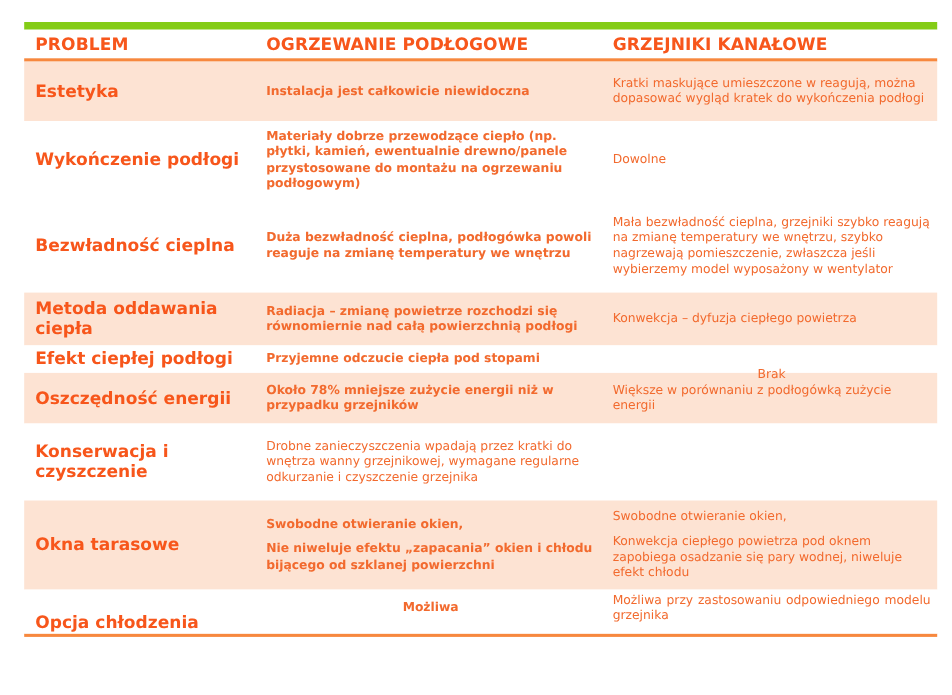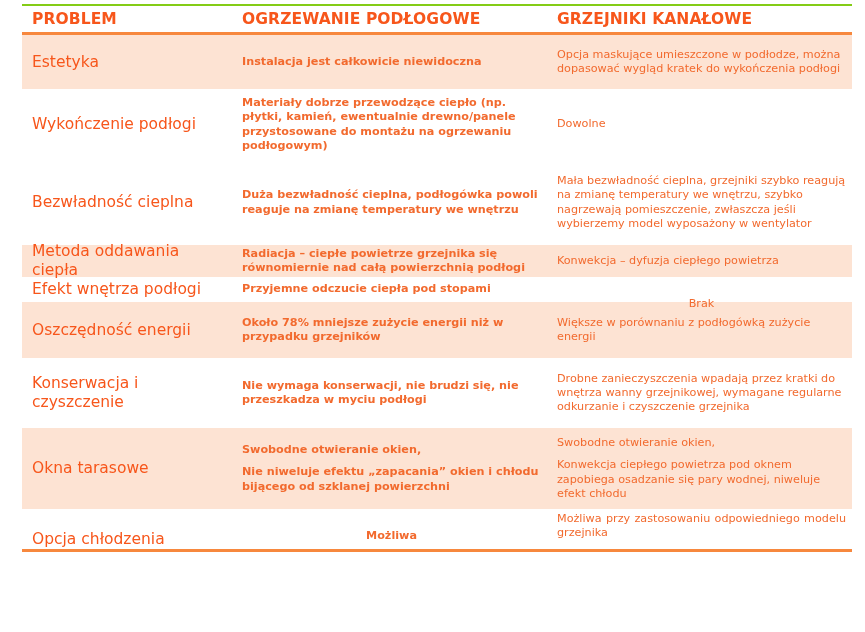--- a/index.html
+++ b/index.html
@@ -10,23 +10,23 @@
   body {
     width: 865px;
     height: 632px;
     position: relative;
     overflow: hidden;
     font-family: "DejaVu Sans", "Liberation Sans", sans-serif;
   }
   .table {
     position: absolute;
     left: 22px;
-    top: 4px;
+    top: 20px;
     width: 830px;
-    border-top: 2px solid #84cc16;
+    border-top: 7px solid #84cc16;
     border-bottom: 3px solid #f7883e;
   }
   .row {
     display: flex;
     align-items: center;
     box-sizing: border-box;
   }
   .row.peach { background: #fde3d3; }
   .row.white { background: #ffffff; }
   .row.header {
@@ -42,21 +42,21 @@
   .c2 { width: 315px; padding-left: 10px; font-weight: bold; }
   .c3 { width: 305px; padding-left: 10px; }
   .hdr {
     color: #f7561b;
     font-weight: bold;
     font-size: 15.5px;
     letter-spacing: 0.1px;
   }
   .label {
     color: #f7561b;
-    font-weight: normal;
+    font-weight: bold;
     font-size: 15.5px;
     line-height: 19px;
   }
   .txt {
     color: #f26a2e;
     font-size: 11.2px;
     line-height: 14.3px;
   }
   .txt p { margin: 0; }
   .txt p + p { margin-top: 8px; }
@@ -72,21 +72,21 @@
     <div class="cell c2 hdr">OGRZEWANIE PODŁOGOWE</div>
     <div class="cell c3 hdr">GRZEJNIKI KANAŁOWE</div>
   </div>
 
   <div class="row peach" style="height:54px">
     <div class="cell c1 label">Estetyka</div>
     <div class="cell c2 txt">
         <p>Instalacja jest całkowicie niewidoczna</p>
       </div>
     <div class="cell c3 txt">
-        <p>Opcja maskujące umieszczone w podłodze, można dopasować wygląd kratek do wykończenia podłogi</p>
+        <p>Kratki maskujące umieszczone w reagują, można dopasować wygląd kratek do wykończenia podłogi</p>
       </div>
   </div>
 
   <div class="row white" style="height:71px">
     <div class="cell c1 label">Wykończenie podłogi</div>
     <div class="cell c2 txt">
         <p>Materiały dobrze przewodzące ciepło (np. płytki, kamień, ewentualnie drewno/panele przystosowane do montażu na ogrzewaniu podłogowym)</p>
       </div>
     <div class="cell c3 txt">
         <p>Dowolne</p>
@@ -97,74 +97,71 @@
   <div class="row white" style="height:85px">
     <div class="cell c1 label">Bezwładność cieplna</div>
     <div class="cell c2 txt">
         <p>Duża bezwładność cieplna, podłogówka powoli reaguje na zmianę temperatury we wnętrzu</p>
       </div>
     <div class="cell c3 txt">
         <p>Mała bezwładność cieplna, grzejniki szybko reagują na zmianę temperatury we wnętrzu, szybko nagrzewają pomieszczenie, zwłaszcza jeśli wybierzemy model wyposażony w wentylator</p>
       </div>
   </div>
 
-  <div class="row peach" style="height:32px">
+  <div class="row peach" style="height:48px">
     <div class="cell c1 label">Metoda oddawania ciepła</div>
     <div class="cell c2 txt">
-        <p>Radiacja – ciepłe powietrze grzejnika się równomiernie nad całą powierzchnią podłogi</p>
+        <p>Radiacja – zmianę powietrze rozchodzi się równomiernie nad całą powierzchnią podłogi</p>
       </div>
     <div class="cell c3 txt">
         <p>Konwekcja – dyfuzja ciepłego powietrza</p>
       </div>
   </div>
 
   <div class="row white" style="height:25px">
-    <div class="cell c1 label">Efekt wnętrza podłogi</div>
+    <div class="cell c1 label">Efekt ciepłej podłogi</div>
     <div class="cell c2 txt">
         <p>Przyjemne odczucie ciepła pod stopami</p>
       </div>
     <div class="cell c3 txt center">
         <p>Brak</p>
       </div>
   </div>
 
-  <div class="row peach" style="height:56px">
+  <div class="row peach" style="height:46px">
     <div class="cell c1 label">Oszczędność energii</div>
     <div class="cell c2 txt">
         <p>Około 78% mniejsze zużycie energii niż w przypadku grzejników</p>
       </div>
     <div class="cell c3 txt">
         <p>Większe w porównaniu z podłogówką zużycie energii</p>
       </div>
   </div>
 
   <div class="row white" style="height:70px">
     <div class="cell c1 label">Konserwacja i czyszczenie</div>
-    <div class="cell c2 txt">
-        <p>Nie wymaga konserwacji, nie brudzi się,  nie przeszkadza w myciu podłogi</p>
-      </div>
     <div class="cell c3 txt">
         <p>Drobne zanieczyszczenia wpadają przez kratki do wnętrza wanny grzejnikowej, wymagane regularne odkurzanie i czyszczenie grzejnika</p>
       </div>
   </div>
 
   <div class="row peach" style="height:81px">
     <div class="cell c1 label">Okna tarasowe</div>
     <div class="cell c2 txt">
       <p>Swobodne otwieranie okien,</p>
       <p>Nie niweluje efektu „zapacania” okien i chłodu bijącego od szklanej powierzchni</p>
     </div>
     <div class="cell c3 txt">
       <p>Swobodne otwieranie okien,</p>
       <p>Konwekcja ciepłego powietrza pod oknem zapobiega osadzanie się pary wodnej, niweluje efekt chłodu</p>
     </div>
   </div>
 
   <div class="row white" style="height:40px; align-items:flex-start; padding-top:3px">
     <div class="cell c1 label" style="margin-top:18px">Opcja chłodzenia</div>
-    <div class="cell c2 txt center" style="margin-top:17px">
+    <div class="cell c2 txt center" style="margin-top:6px">
         <p>Możliwa</p>
       </div>
     <div class="cell c3 txt justify">
         <p>Możliwa przy zastosowaniu odpowiedniego modelu grzejnika</p>
       </div>
   </div>
 </div>
 
 </body></html>

